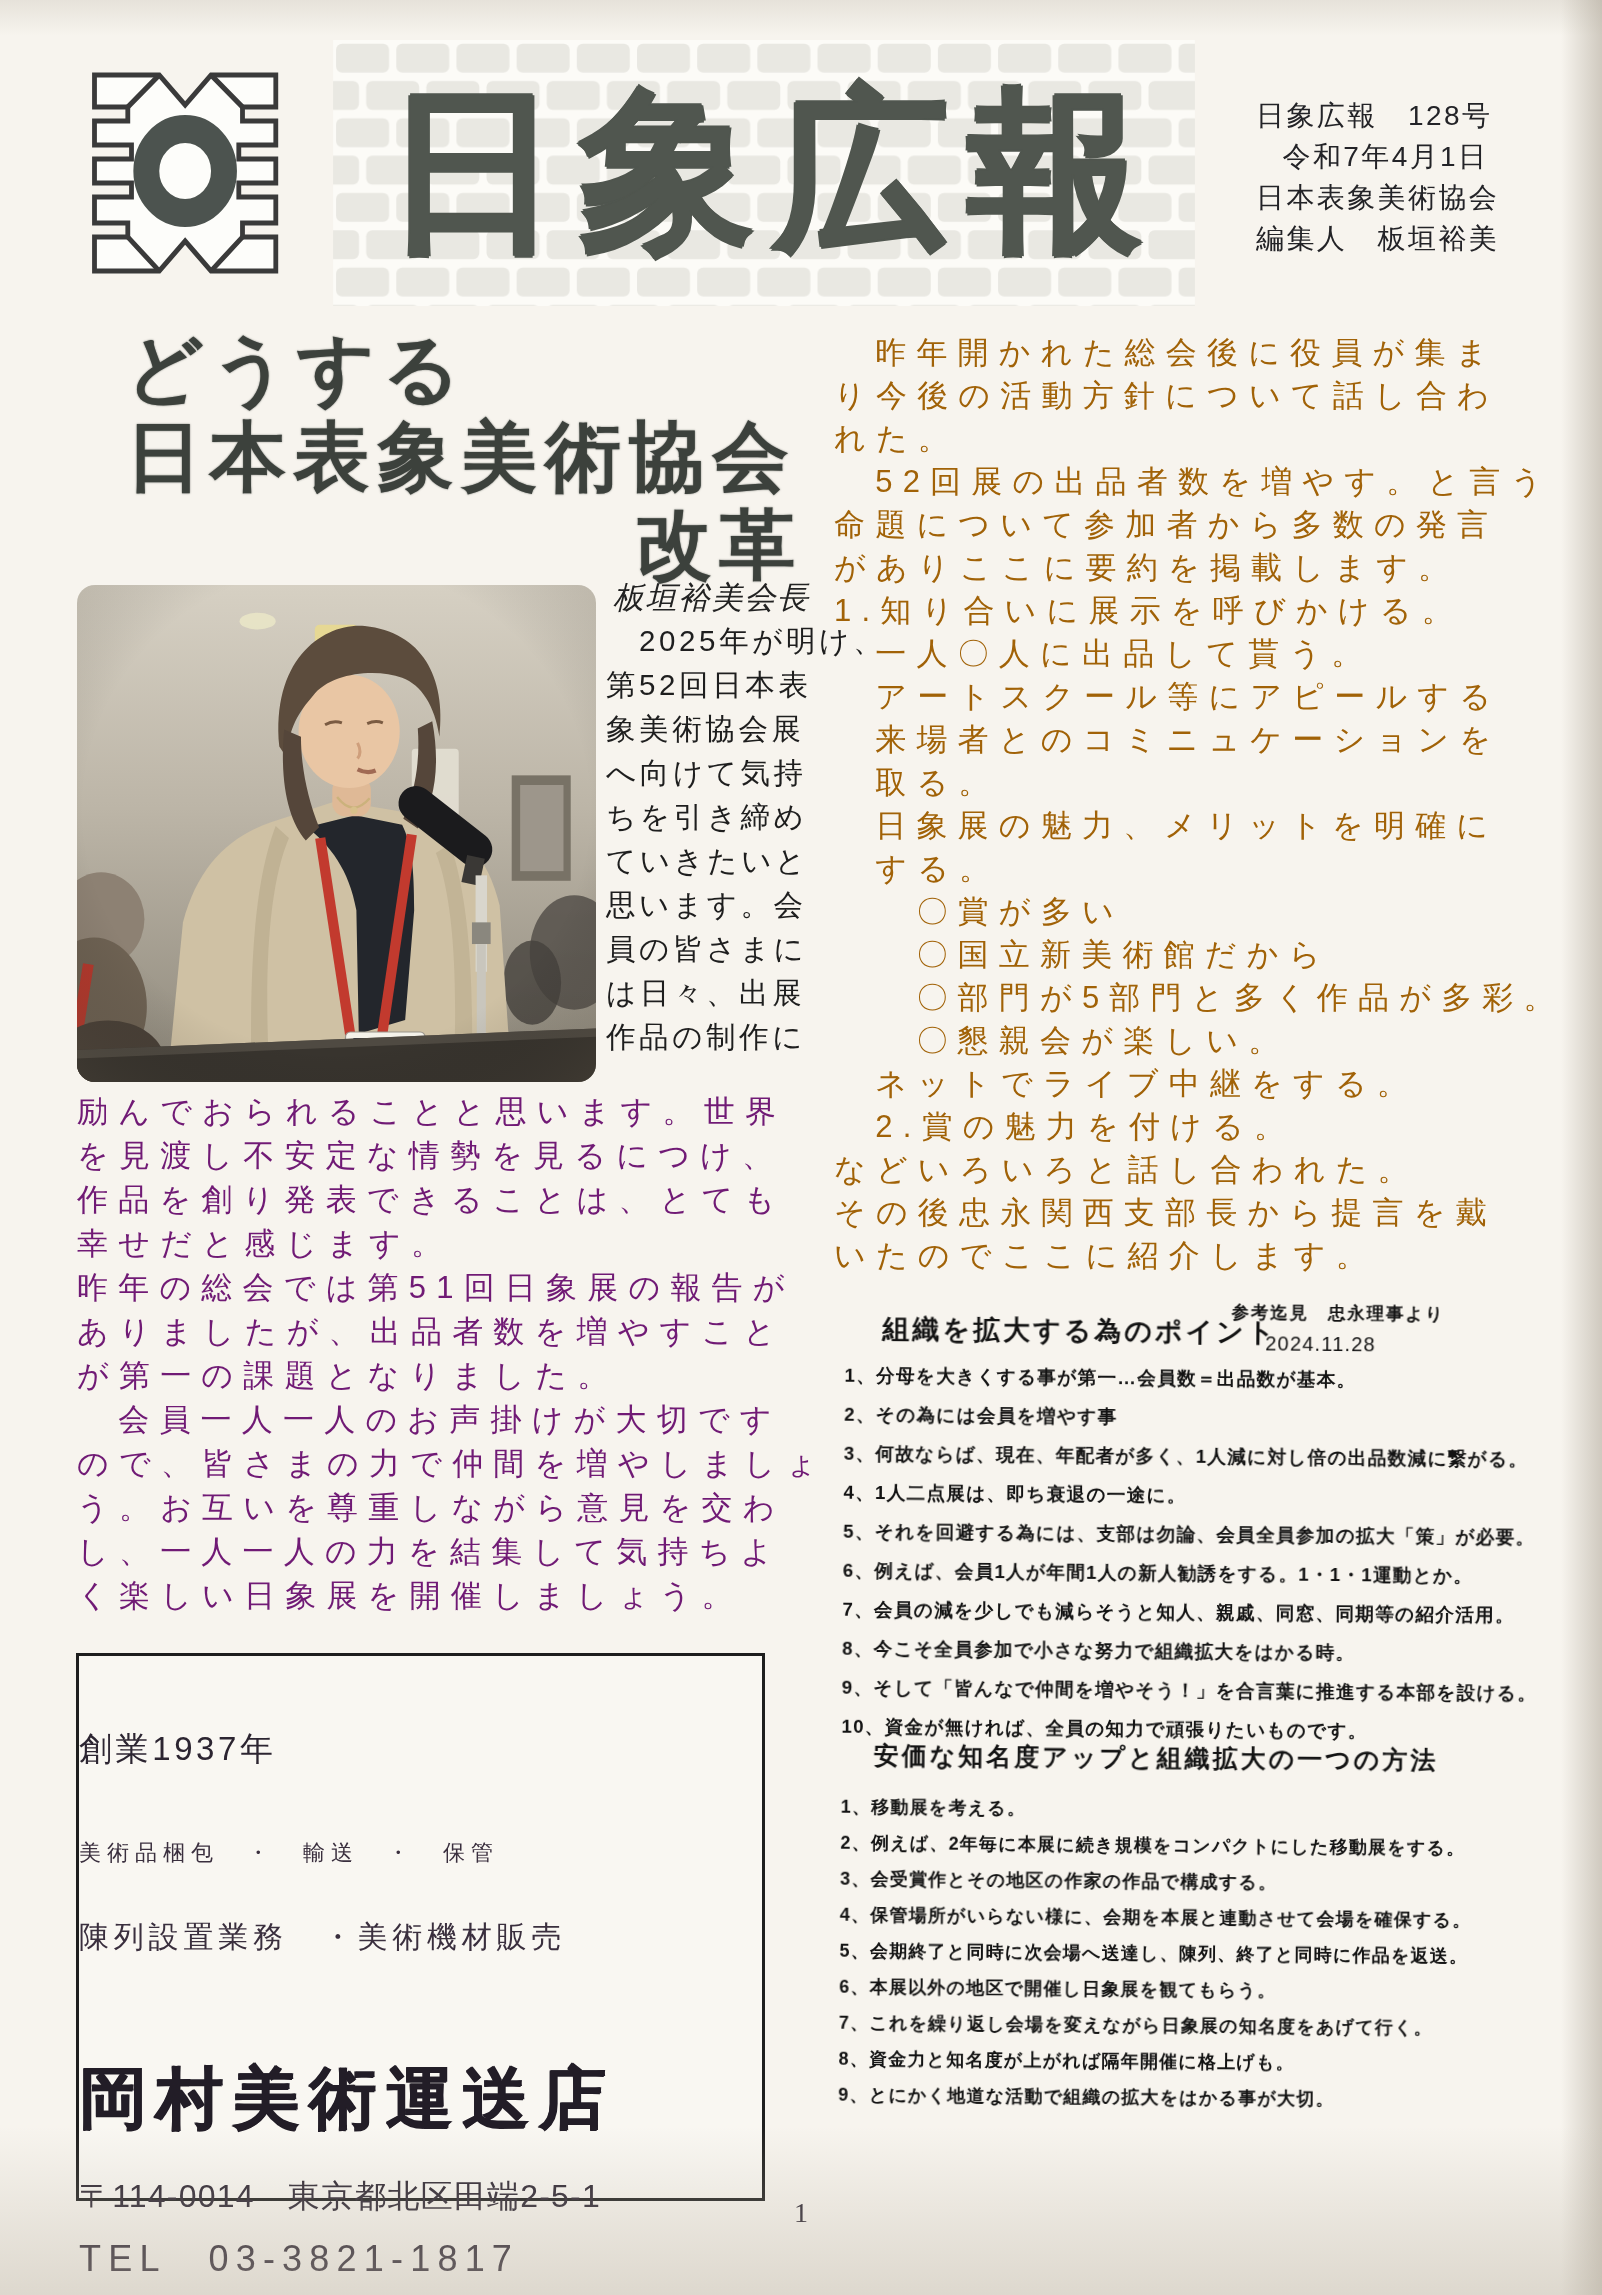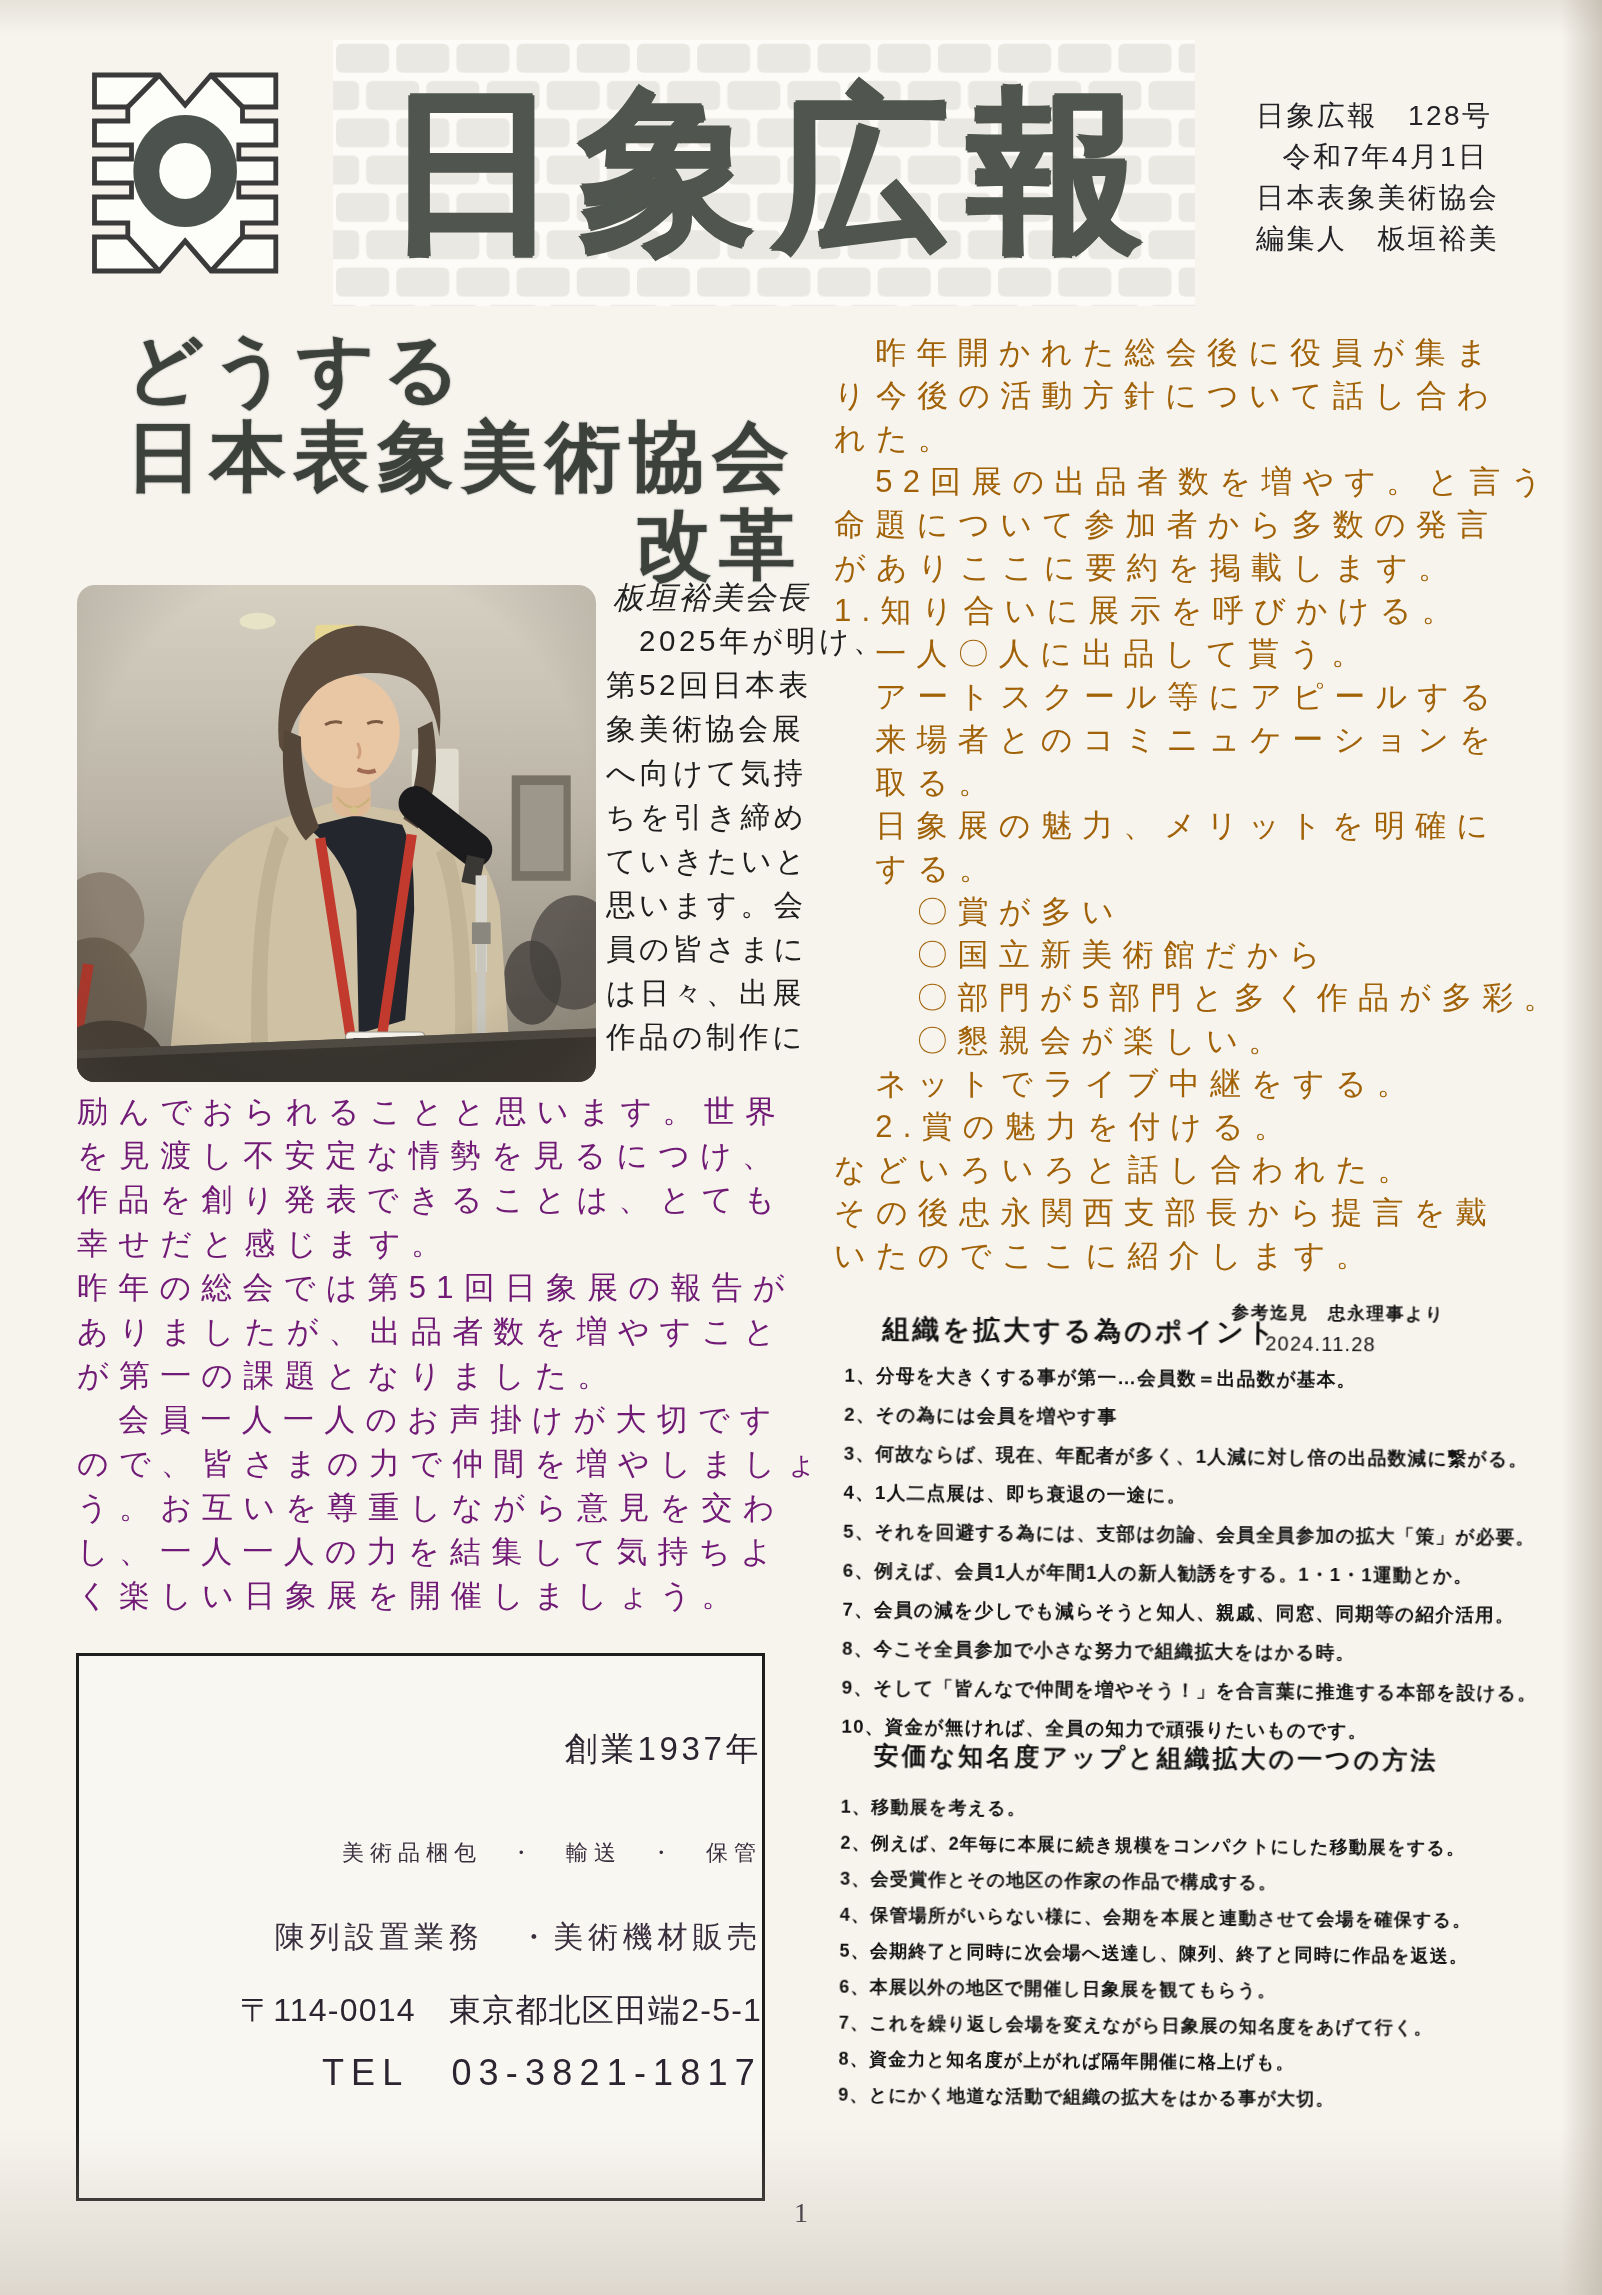--- a/index.html
+++ b/index.html
@@ -67,21 +67,21 @@
   .memo-point{line-height:39px;white-space:nowrap;}
   .memo-title2{position:absolute;left:36px;top:447px;font-size:25px;font-weight:bold;
     letter-spacing:3px;filter:blur(0.5px);white-space:nowrap;}
   .memo-points2{position:absolute;left:3.6px;top:497px;font-size:18px;font-weight:700;
     letter-spacing:1.2px;filter:blur(0.4px);}
   .memo-point2{line-height:36px;white-space:nowrap;}
 
   
   .adbox{position:absolute;left:76px;top:1653px;width:683px;height:542px;
     border:3px solid #1e1e1e;background:rgba(255,255,255,.25);
-    text-align:right;color:#2c2531;}
+    text-align:left;color:#2c2531;}
   .ad-since{margin-top:71px;font-size:33px;letter-spacing:3.6px;}
   .ad-s1{margin-top:66px;font-size:22px;letter-spacing:6px;color:#3a2f3e;}
   .ad-s2{margin-top:49px;font-size:30px;letter-spacing:4.8px;color:#3a2f3e;}
   .ad-company{margin-top:95px;font-size:67px;font-weight:900;letter-spacing:9.6px;
     color:#221d27;text-shadow:1.2px 0 0 #221d27,0 1.2px 0 #221d27;}
   .ad-address{margin-top:31px;font-size:32px;letter-spacing:1.2px;}
   .ad-tel{margin-top:15.7px;font-size:36px;letter-spacing:7.2px;}
 
   .pageno{position:absolute;left:794px;top:2197px;font-size:28px;color:#2a2430;
     font-family:"Liberation Serif", serif;}
@@ -222,20 +222,21 @@
         <div class="memo-point2">7、これを繰り返し会場を変えながら日象展の知名度をあげて行く。</div>
         <div class="memo-point2">8、資金力と知名度が上がれば隔年開催に格上げも。</div>
         <div class="memo-point2">9、とにかく地道な活動で組織の拡大をはかる事が大切。</div>
       </div>
   </div>
 
   <div class="adbox">
     <div class="ad-since">創業1937年</div>
     <div class="ad-s1">美術品梱包　・　輸送　・　保管</div>
     <div class="ad-s2">陳列設置業務　・美術機材販売</div>
+    <div class="ad-company">岡村美術運送店</div>
     <div class="ad-address">〒114-0014　東京都北区田端2-5-1</div>
     <div class="ad-tel">TEL　03-3821-1817</div>
 
   </div>
 
   <div class="pageno">1</div>
 
   <div class="shade shade-top"></div>
   <div class="shade shade-right"></div>
   <div class="shade shade-bottom"></div>

